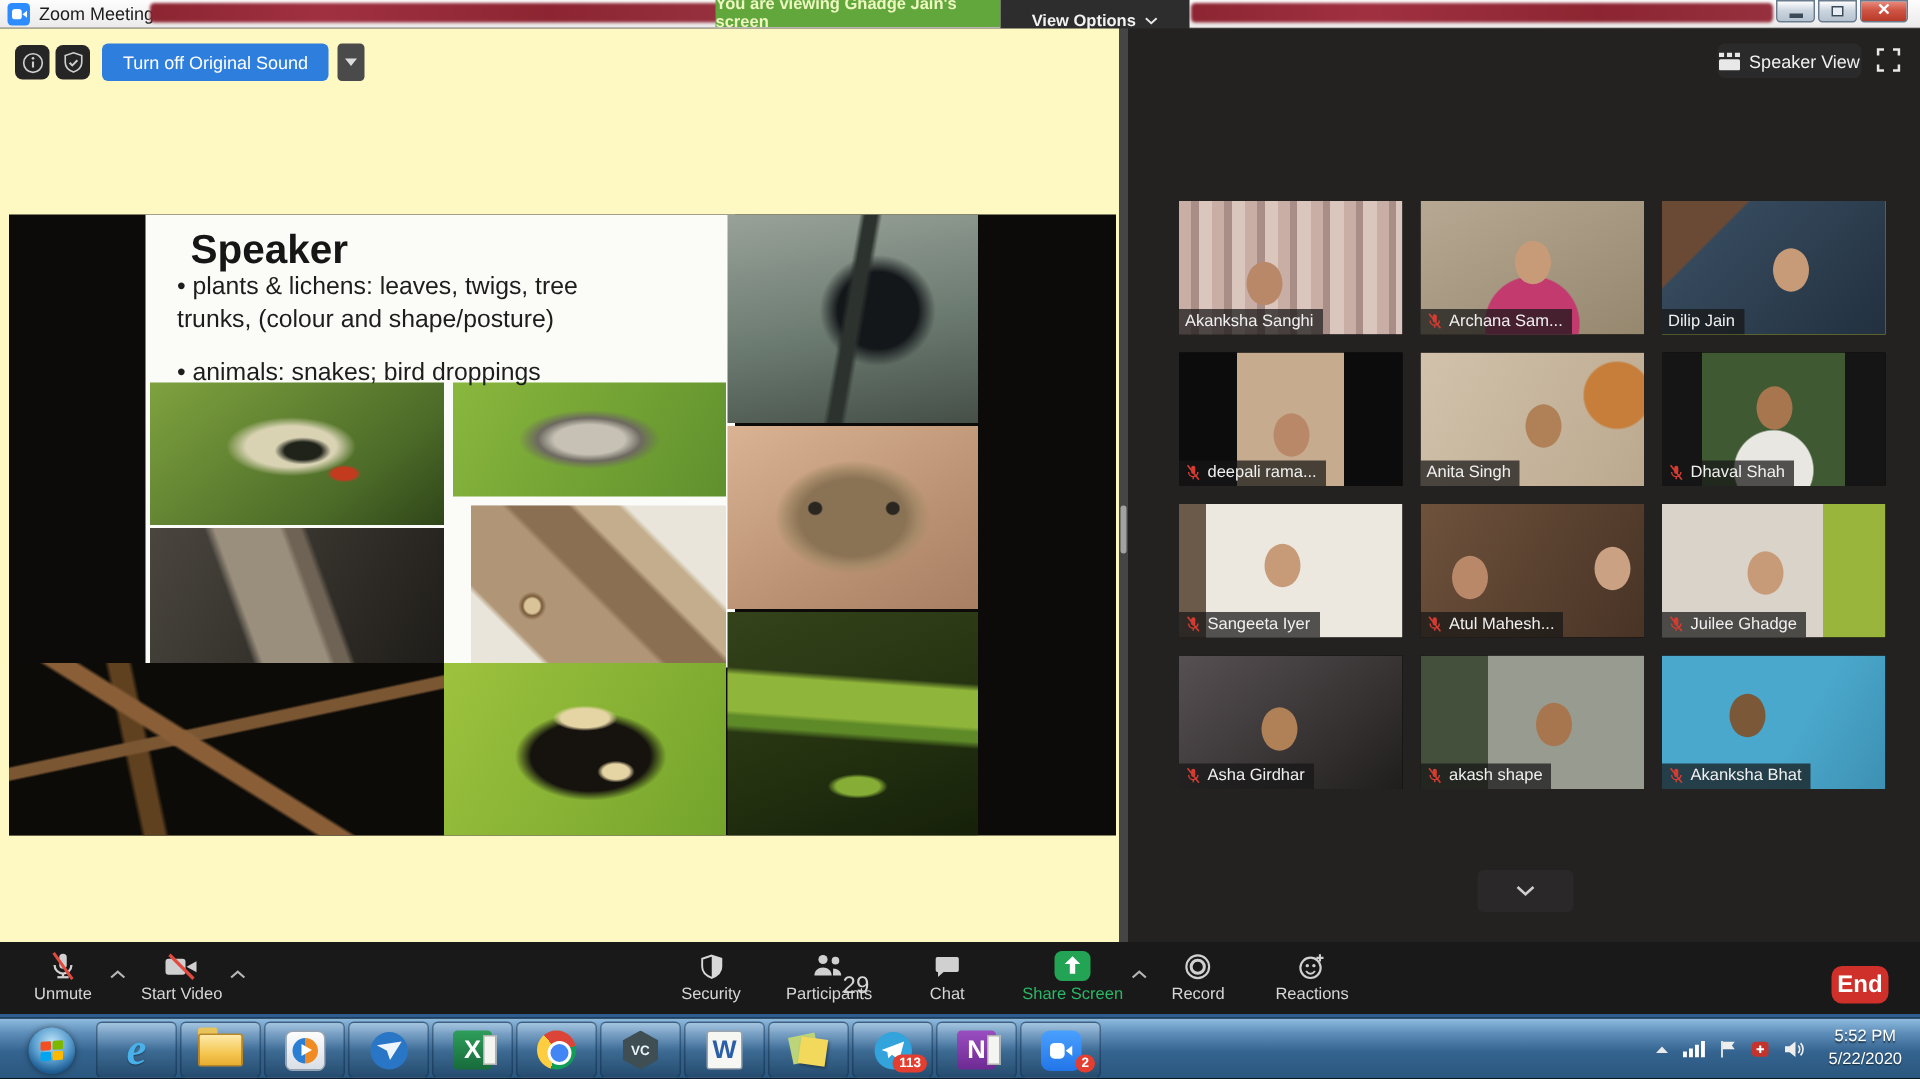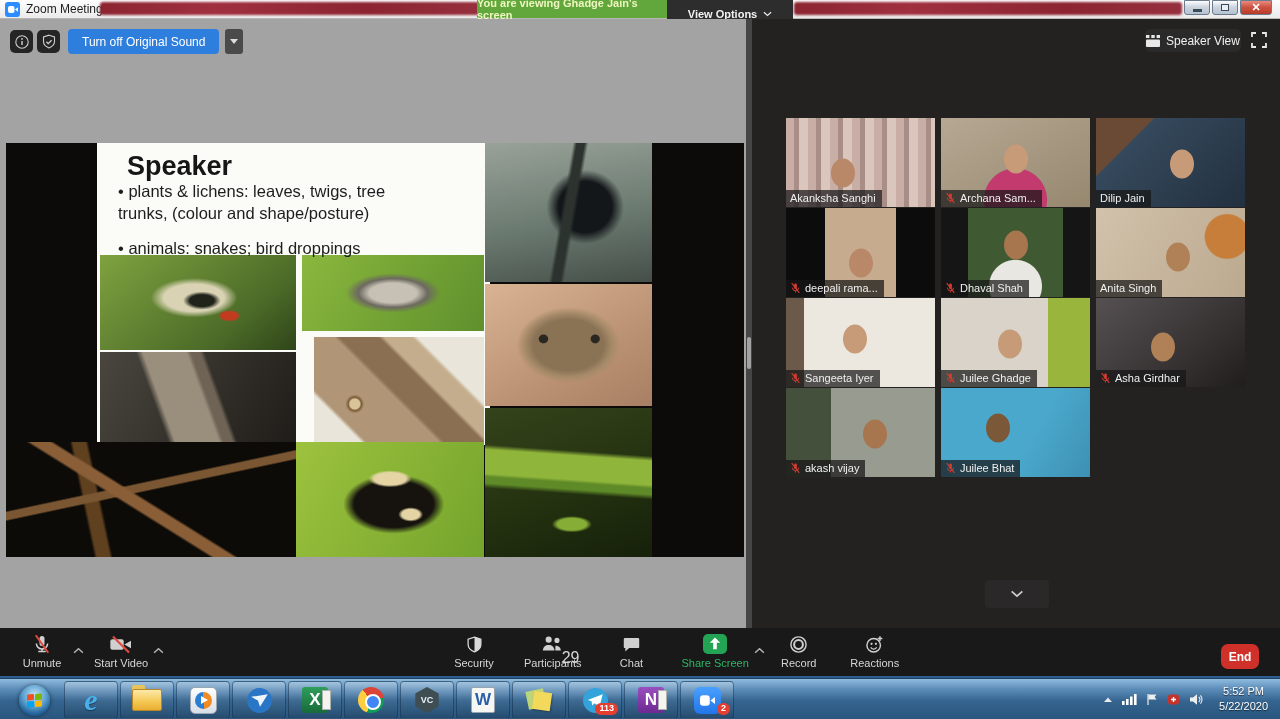--- a/index.html
+++ b/index.html
@@ -23,21 +23,21 @@
               color:#f2f2f2; font-size:11px; font-weight:bold; display:flex; align-items:center; justify-content:center; gap:6px; }
   .winbtns { position:absolute; right:8px; top:0; display:flex; gap:2px; }
   .winbtn { width:26px; height:15px; border:1px solid #6a7b8d; border-radius:0 0 3px 3px;
             background:linear-gradient(#fefefe,#cdd6e0 45%,#b4c2d0); display:flex; align-items:center; justify-content:center; }
   .winbtn.close { width:32px; background:linear-gradient(#e98b7d,#ce5544 45%,#b93a28); }
   .glyph-min { width:9px; height:3px; background:#3b4a59; margin-top:6px; }
   .glyph-restore { width:8px; height:7px; border:1px solid #3b4a59; background:#e8eef4; }
   .glyph-close { color:#fff; font-size:11px; font-weight:bold; line-height:1; }
 
   
-  .share-region { position:absolute; left:0; top:19px; width:746px; height:609px; background:#a3a3a3; }
+  .share-region { position:absolute; left:0; top:19px; width:746px; height:609px; background:#fef9c3; }
   .vscroll { position:absolute; left:746px; top:19px; width:6px; height:609px; background:#454545; }
   .vscroll-thumb { position:absolute; left:1px; top:318px; width:4px; height:32px; background:#a2a2a2; border-radius:2px; }
   .right-panel { position:absolute; left:752px; top:19px; width:528px; height:609px; background:#242121; }
 
   
   .share-tools { position:absolute; left:10px; top:10px; display:flex; align-items:center; gap:4px; }
   .round-tool { width:23px; height:23px; border-radius:5px; background:#262525; display:flex; align-items:center; justify-content:center; }
   .sound-btn { margin-left:4px; height:25px; padding:0 14px; background:#2e7fdd; border-radius:4px;
                color:#fff; font-size:12px; display:flex; align-items:center; }
   .sound-caret { width:18px; height:25px; background:#4a4a4a; border-radius:3px; margin-left:2px;
@@ -90,43 +90,43 @@
     radial-gradient(closest-side at 50% 32%, #e6d5a4 0 17%, rgba(0,0,0,0) 23%),
     radial-gradient(closest-side at 61% 63%, #e6d5a4 0 12%, rgba(0,0,0,0) 17%),
     radial-gradient(closest-side at 52% 54%, #16130e 0 44%, rgba(0,0,0,0) 56%),
     linear-gradient(120deg,#9dc23e,#74a42c); }
   .ph-vine-snake { left:479px; top:265px; width:167px; height:149px; background:
     radial-gradient(closest-side at 52% 78%, #86ad36 0 18%, rgba(0,0,0,0) 25%),
     linear-gradient(184deg, rgba(0,0,0,0) 30%, #8fb53a 33% 48%, #5f8a28 50% 54%, rgba(0,0,0,0) 57%),
     linear-gradient(160deg,#35431b,#22300f 60%,#16200a); }
 
   
-  .pgrid { position:absolute; left:786px; top:118px; display:grid;
-           grid-template-columns:repeat(3,149px); grid-auto-rows:89px; column-gap:6px; row-gap:1px; }
+  .pgrid { position:absolute; left:786px; top:134px; display:grid;
+           grid-template-columns:repeat(3,149px); grid-auto-rows:89px; column-gap:6px; row-gap:1px;gap:12px; }
   .tile { position:relative; background:#000; overflow:hidden; }
   .tile.active { outline:2px solid #c3d23e; outline-offset:-2px; }
   .vid { position:absolute; inset:0; }
   .face { position:absolute; width:24px; height:29px; border-radius:50%; transform:translate(-50%,-50%); }
   .tag { position:absolute; left:0; bottom:0; max-width:96%; background:rgba(22,22,22,.72);
          color:#f0f0f0; font-size:11px; padding:2px 6px 3px 4px; display:flex; align-items:center; gap:4px; white-space:nowrap; }
   .more-btn { position:absolute; left:985px; top:580px; width:64px; height:28px; background:#2a2828;
               border-radius:4px; display:flex; align-items:center; justify-content:center; }
 
   
   .controlbar { position:absolute; left:0; top:628px; width:1280px; height:48px; background:#1a1919; }
   .ctrl-left { position:absolute; left:16px; top:4px; display:flex; gap:26px; }
   .ctrl-center { position:absolute; left:448px; top:4px; display:flex; gap:24px; }
   .ctrl-item { position:relative; display:flex; flex-direction:column; align-items:center; justify-content:flex-start; min-width:52px; }
   .ctrl-item .ico { height:24px; display:flex; align-items:center; }
   .ctrl-item .lbl { font-size:11px; color:#d6d6d6; margin-top:1px; }
   .ctrl-item.accent .lbl { color:#2bb765;text-align:center; }
   .caret-up { position:absolute; right:-16px; top:8px; }
   .count-badge { position:absolute; top:17px; right:2px; font-size:16px; color:#d6d6d6; }
   .end-btn { position:absolute; right:21px; top:16px; width:38px; height:25px; background:#cf302a; border-radius:7px;
-             color:#fff; font-size:12px; font-weight:bold; display:flex; align-items:center; justify-content:center; }
+             color:#fff; font-size:16px; font-weight:bold; display:flex; align-items:center; justify-content:center; }
   .win-bottom-edge { position:absolute; left:0; top:676px; width:1280px; height:2px; background:#2d5e8f; }
 
   
   .taskbar { position:absolute; left:0; top:678px; width:1280px; height:41px;
              background:linear-gradient(#8fbcdf,#5c8cb8 25%,#34648f 55%,#2a567e); border-top:1px solid #1d4066; }
   .task-items { position:absolute; left:6px; top:1px; display:flex; align-items:center; height:40px; }
   .task-btn { position:relative; width:54px; height:38px; margin-right:2px; border-radius:4px;
               display:flex; align-items:center; justify-content:center;
               background:linear-gradient(rgba(255,255,255,.28),rgba(255,255,255,.06) 45%,rgba(0,0,0,.12));
               border:1px solid rgba(20,50,80,.55); }
@@ -305,60 +305,77 @@
               <rect x="6" y="1.5" width="4" height="8" rx="2" fill="#d43c32"></rect>
               <path d="M3.5 7.5a4.5 4.5 0 0 0 9 0" fill="none" stroke="#d43c32" stroke-width="1.4"></path>
               <line x1="8" y1="12" x2="8" y2="14.5" stroke="#d43c32" stroke-width="1.4"></line>
               <line x1="2.5" y1="1" x2="13.5" y2="15" stroke="#d43c32" stroke-width="1.6"></line>
             </svg>
           </span>
           <span>deepali rama...</span>
         </div>
       </div>
       <div class="tile">
+        <div class="vid" style="background: radial-gradient(circle at 88% 32%, rgb(199, 126, 58) 0px, rgb(199, 126, 58) 15%, rgba(0, 0, 0, 0) 16%), linear-gradient(120deg, rgb(210, 194, 171), rgb(187, 169, 143));">
+          <div class="face" style="left: 55%; top: 55%; background: rgb(176, 128, 87);"></div>
+        </div>
+        <div class="tag">
+          <span>Anita Singh</span>
+        </div>
+      </div>
+      <div class="tile">
         <div class="vid" style="background: radial-gradient(circle at 50% 88%, rgb(233, 231, 226) 0px, rgb(233, 231, 226) 24%, rgba(0, 0, 0, 0) 25%), linear-gradient(90deg, rgb(21, 21, 21) 0px, rgb(21, 21, 21) 18%, rgb(63, 90, 51) 18%, rgb(63, 90, 51) 82%, rgb(21, 21, 21) 82%);">
           <div class="face" style="left: 50%; top: 42%; background: rgb(168, 118, 78);"></div>
         </div>
         <div class="tag">
           <span style="display: flex;">
             <svg width="11" height="12" viewBox="0 0 16 16">
               <rect x="6" y="1.5" width="4" height="8" rx="2" fill="#d43c32"></rect>
               <path d="M3.5 7.5a4.5 4.5 0 0 0 9 0" fill="none" stroke="#d43c32" stroke-width="1.4"></path>
               <line x1="8" y1="12" x2="8" y2="14.5" stroke="#d43c32" stroke-width="1.4"></line>
               <line x1="2.5" y1="1" x2="13.5" y2="15" stroke="#d43c32" stroke-width="1.6"></line>
             </svg>
           </span>
           <span>Dhaval Shah</span>
         </div>
       </div>
       <div class="tile">
-        <div class="vid" style="background: radial-gradient(circle at 88% 32%, rgb(199, 126, 58) 0px, rgb(199, 126, 58) 15%, rgba(0, 0, 0, 0) 16%), linear-gradient(120deg, rgb(210, 194, 171), rgb(187, 169, 143));">
-          <div class="face" style="left: 55%; top: 55%; background: rgb(176, 128, 87);"></div>
-        </div>
-        <div class="tag">
-          <span>Anita Singh</span>
-        </div>
-      </div>
-      <div class="tile">
         <div class="vid" style="background: linear-gradient(90deg, rgb(107, 90, 74) 0px, rgb(107, 90, 74) 12%, rgb(236, 232, 224) 12%);">
           <div class="face" style="left: 46%; top: 46%; background: rgb(200, 155, 120);"></div>
         </div>
         <div class="tag">
           <span style="display: flex;">
             <svg width="11" height="12" viewBox="0 0 16 16">
               <rect x="6" y="1.5" width="4" height="8" rx="2" fill="#d43c32"></rect>
               <path d="M3.5 7.5a4.5 4.5 0 0 0 9 0" fill="none" stroke="#d43c32" stroke-width="1.4"></path>
               <line x1="8" y1="12" x2="8" y2="14.5" stroke="#d43c32" stroke-width="1.4"></line>
               <line x1="2.5" y1="1" x2="13.5" y2="15" stroke="#d43c32" stroke-width="1.6"></line>
             </svg>
           </span>
           <span>Sangeeta Iyer</span>
         </div>
       </div>
       <div class="tile">
+        <div class="vid" style="background: linear-gradient(120deg, rgb(110, 82, 60), rgb(72, 51, 37));">
+          <div class="face" style="left: 22%; top: 55%; background: rgb(185, 136, 104);"></div>
+          <div class="face" style="left: 86%; top: 48%; background: rgb(202, 161, 131);"></div>
+        </div>
+        <div class="tag">
+          <span style="display: flex;">
+            <svg width="11" height="12" viewBox="0 0 16 16">
+              <rect x="6" y="1.5" width="4" height="8" rx="2" fill="#d43c32"></rect>
+              <path d="M3.5 7.5a4.5 4.5 0 0 0 9 0" fill="none" stroke="#d43c32" stroke-width="1.4"></path>
+              <line x1="8" y1="12" x2="8" y2="14.5" stroke="#d43c32" stroke-width="1.4"></line>
+              <line x1="2.5" y1="1" x2="13.5" y2="15" stroke="#d43c32" stroke-width="1.6"></line>
+            </svg>
+          </span>
+          <span>Atul Mahesh...</span>
+        </div>
+      </div>
+      <div class="tile">
         <div class="vid" style="background: linear-gradient(90deg, rgb(217, 211, 201) 0px, rgb(217, 211, 201) 72%, rgb(154, 181, 60) 72%);">
           <div class="face" style="left: 46%; top: 52%; background: rgb(200, 155, 120);"></div>
         </div>
         <div class="tag">
           <span style="display: flex;">
             <svg width="11" height="12" viewBox="0 0 16 16">
               <rect x="6" y="1.5" width="4" height="8" rx="2" fill="#d43c32"></rect>
               <path d="M3.5 7.5a4.5 4.5 0 0 0 9 0" fill="none" stroke="#d43c32" stroke-width="1.4"></path>
               <line x1="8" y1="12" x2="8" y2="14.5" stroke="#d43c32" stroke-width="1.4"></line>
               <line x1="2.5" y1="1" x2="13.5" y2="15" stroke="#d43c32" stroke-width="1.6"></line>
@@ -389,37 +406,37 @@
         </div>
         <div class="tag">
           <span style="display: flex;">
             <svg width="11" height="12" viewBox="0 0 16 16">
               <rect x="6" y="1.5" width="4" height="8" rx="2" fill="#d43c32"></rect>
               <path d="M3.5 7.5a4.5 4.5 0 0 0 9 0" fill="none" stroke="#d43c32" stroke-width="1.4"></path>
               <line x1="8" y1="12" x2="8" y2="14.5" stroke="#d43c32" stroke-width="1.4"></line>
               <line x1="2.5" y1="1" x2="13.5" y2="15" stroke="#d43c32" stroke-width="1.6"></line>
             </svg>
           </span>
-          <span>akash vijay</span>
+          <span>akash shape</span>
         </div>
       </div>
       <div class="tile">
         <div class="vid" style="background: linear-gradient(120deg, rgb(74, 168, 204) 0px, rgb(74, 168, 204) 60%, rgb(61, 144, 178));">
           <div class="face" style="left: 38%; top: 45%; background: rgb(122, 88, 56);"></div>
         </div>
         <div class="tag">
           <span style="display: flex;">
             <svg width="11" height="12" viewBox="0 0 16 16">
               <rect x="6" y="1.5" width="4" height="8" rx="2" fill="#d43c32"></rect>
               <path d="M3.5 7.5a4.5 4.5 0 0 0 9 0" fill="none" stroke="#d43c32" stroke-width="1.4"></path>
               <line x1="8" y1="12" x2="8" y2="14.5" stroke="#d43c32" stroke-width="1.4"></line>
               <line x1="2.5" y1="1" x2="13.5" y2="15" stroke="#d43c32" stroke-width="1.6"></line>
             </svg>
           </span>
-          <span>Juilee Bhat</span>
+          <span>Akanksha Bhat</span>
         </div>
       </div>
     </div>
   <div class="more-btn">
     <svg width="14" height="8" viewBox="0 0 10 6">
         <path d="M1 1l4 3.6L9 1" fill="none" stroke="#cfcfcf" stroke-width="1.3"></path>
       </svg>
   </div>
 
   <div class="controlbar">

